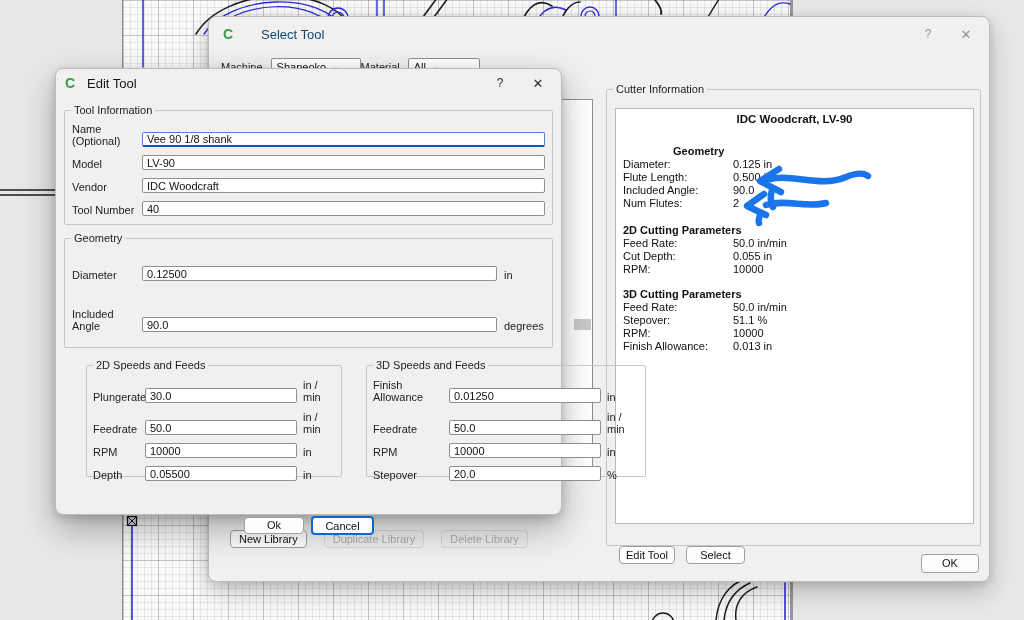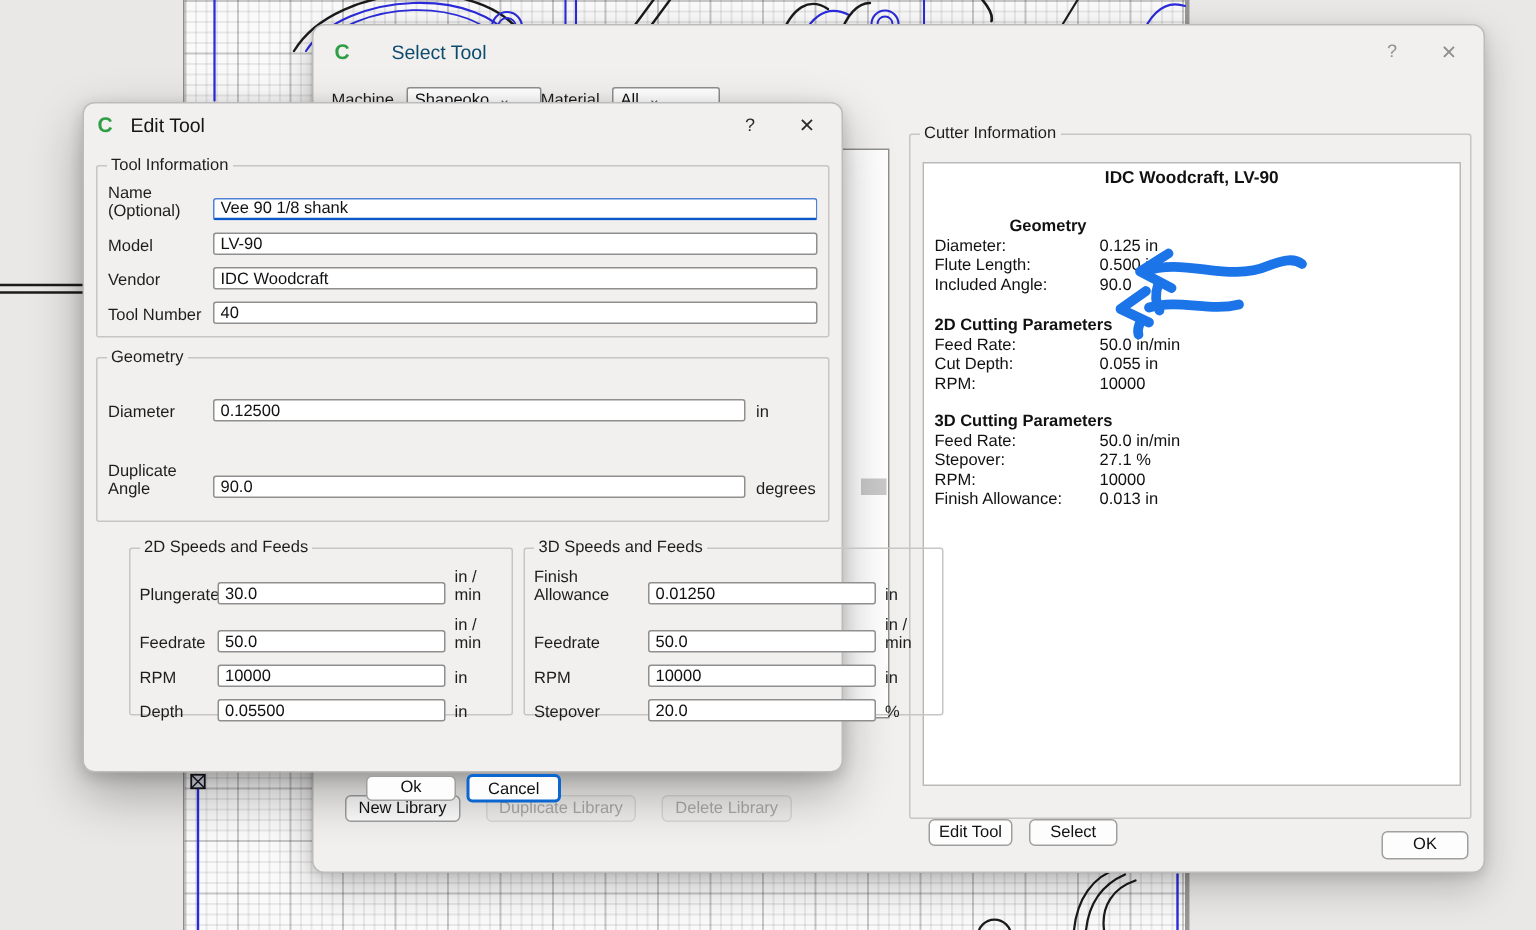--- a/index.html
+++ b/index.html
@@ -77,21 +77,21 @@
   .group { margin:7px 8px 0 8px; }
   .g-row { display:flex; align-items:flex-end; margin:8px 7px; }
   .g-row label { width:70px; font-size:11px; color:#1d1d1d; flex:none; }
   .field { flex:1; height:15px; background:#fff; border:1px solid #8f8f8f; border-radius:2px; font-family:"Liberation Sans",sans-serif; font-size:11px; color:#111; padding:0 4px; min-width:0; }
   .field.focused { border-color:#4d82d6; border-bottom:2px solid #0b57c9; }
   .unit { flex:none; width:48px; padding-left:7px; font-size:11px; color:#1d1d1d; }
   .geometry-group { height:116px; }
   .geometry-group .row1 { margin-top:22px; }
   .geometry-group .row2 { margin-top:27px; }
   .tool-info-group .g-row:first-of-type { margin-top:7px; }
-  .speeds-wrap { display:flex; margin:11px 12px 0 11px; gap:7px;padding-left:19px; }
+  .speeds-wrap { display:flex; margin:11px 12px 0 11px; gap:24px;padding-left:19px; }
   .speeds-2d { width:237px; height:118px; }
   .speeds-3d { width:240px; height:118px; }
   .speeds-2d .g-row label { width:52px; }
   .speeds-3d .g-row label { width:76px; }
   .speeds-wrap .g-row { margin:8px 6px; }
   .speeds-wrap .unit { width:38px; padding-left:6px; }
   .edit-actions { position:absolute; left:0; top:420px; width:100%; height:24px; }
   .ok-btn { position:absolute; left:188px; top:0; width:60px; height:17px; }
   .cancel-btn { position:absolute; left:255px; top:-1px; width:63px; height:19px; border:2px solid #0b66d0; border-radius:4px; line-height:14px; }
 </style>
@@ -171,20 +171,24 @@
           <span>0.125 in</span>
         </div>
         <div class="c-row">
           <span class="c-label">Flute Length:</span>
           <span>0.500 in</span>
         </div>
         <div class="c-row">
           <span class="c-label">Included Angle:</span>
           <span>90.0</span>
         </div>
+        <div class="c-row">
+          <span class="c-label">Num Flutes:</span>
+          <span>2</span>
+        </div>
 
         <div class="c-heading p2d-heading">2D Cutting Parameters</div>
         <div class="c-row">
           <span class="c-label">Feed Rate:</span>
           <span>50.0 in/min</span>
         </div>
         <div class="c-row">
           <span class="c-label">Cut Depth:</span>
           <span>0.055 in</span>
         </div>
@@ -193,21 +197,21 @@
           <span>10000</span>
         </div>
 
         <div class="c-heading p3d-heading">3D Cutting Parameters</div>
         <div class="c-row">
           <span class="c-label">Feed Rate:</span>
           <span>50.0 in/min</span>
         </div>
         <div class="c-row">
           <span class="c-label">Stepover:</span>
-          <span>27.1 %</span>
+          <span>51.1 %</span>
         </div>
         <div class="c-row">
           <span class="c-label">RPM:</span>
           <span>10000</span>
         </div>
         <div class="c-row">
           <span class="c-label">Finish Allowance:</span>
           <span>0.013 in</span>
         </div>
       </div>
@@ -256,21 +260,21 @@
       </fieldset>
 
       <fieldset class="group geometry-group">
         <legend>Geometry</legend>
         <div class="g-row row1">
           <label>Diameter</label>
           <input class="field" value="0.12500" style="">
           <span class="unit">in</span>
         </div>
         <div class="g-row row2">
-          <label>Duplicate Angle</label>
+          <label>Included Angle</label>
           <input class="field" value="90.0" style="">
           <span class="unit">degrees</span>
         </div>
       </fieldset>
 
       <div class="speeds-wrap">
         <fieldset class="speeds-2d">
           <legend>2D Speeds and Feeds</legend>
           <div class="g-row">
             <label>Plungerate</label>

